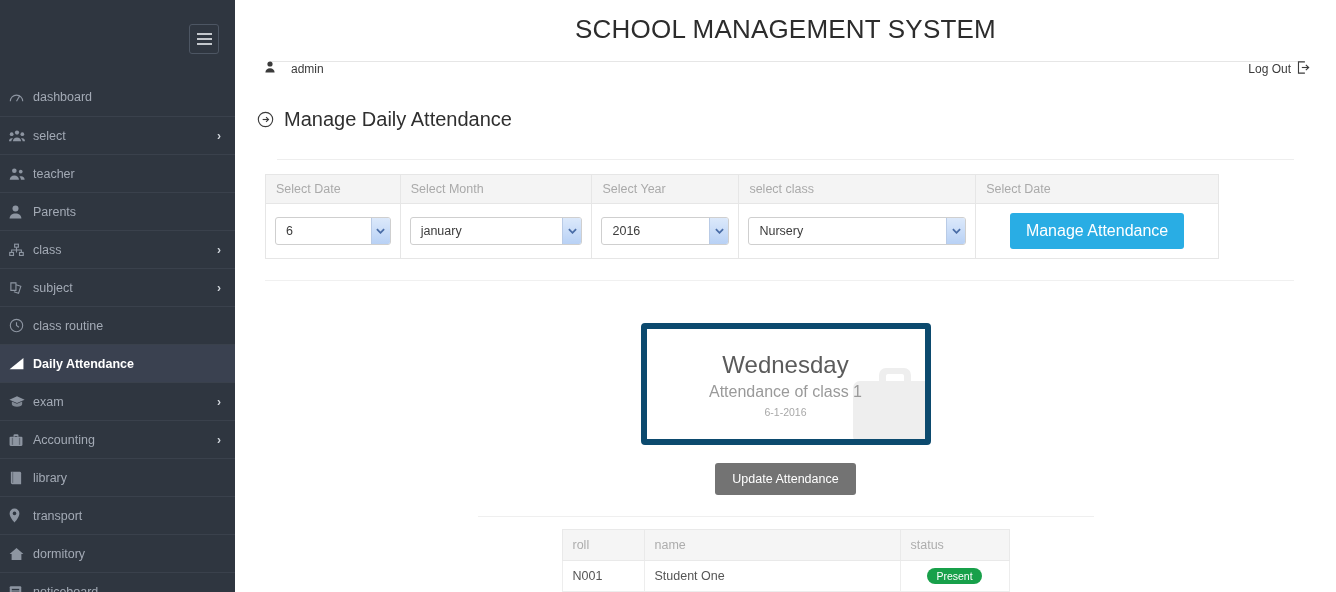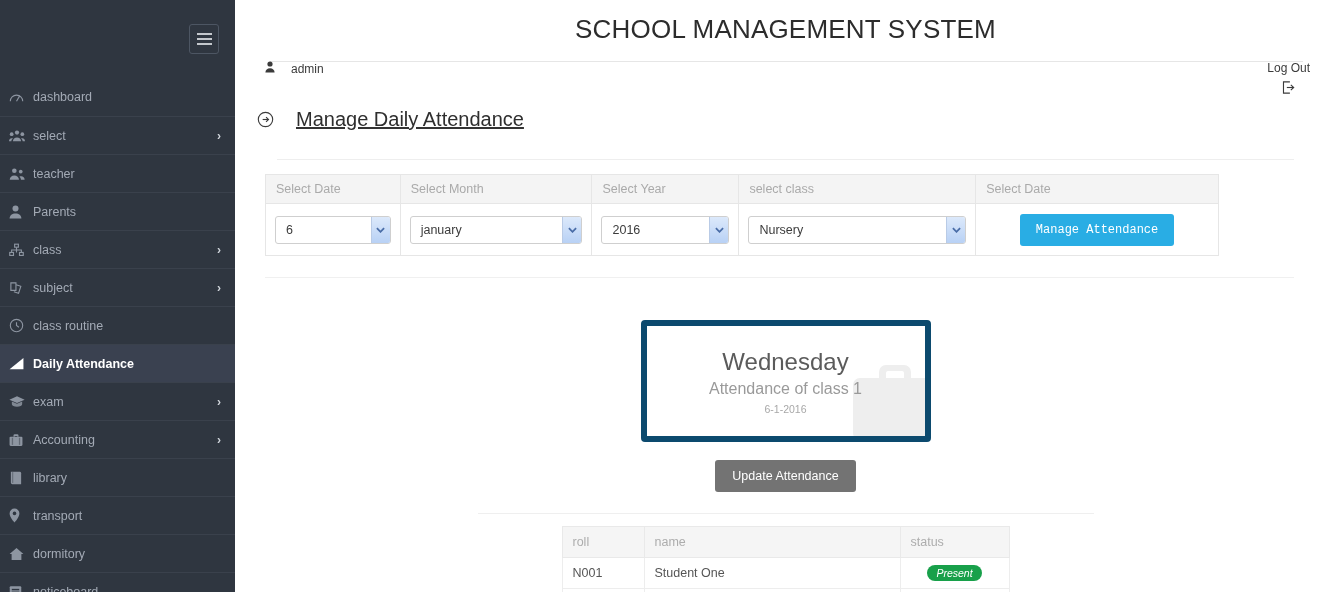--- a/index.html
+++ b/index.html
@@ -89,31 +89,30 @@
     padding: 0 12px 0 30px;
   }
   .userbar .user {
     position: absolute; left: 30px; top: 0;
     display: flex; align-items: center; gap: 16px;
     font-size: 12px; color: #3b3b3b;
   }
   .userbar .logout {
     position: absolute; right: 26px; top: 0;
     display: flex; align-items: center; gap: 6px;
-    font-size: 12px; color: #3b3b3b; cursor: pointer; flex-direction: column;
+    font-size: 12px; color: #3b3b3b; cursor: pointer;
   }
   .header-rule {
     margin: 9px 21px 0 5px;
     border-top: 1px solid #e6e6e6;
   }
 
   .section-head {
-    display: flex; align-items: center; gap: 22px;
+    display: flex; align-items: center; gap: 10px;
     padding: 23px 0 0 22px;
-    text-decoration: underline;
   }
   .section-head .circ-icon { color: #3b3b3b; display: flex; }
   .section-head h2 {
     font-size: 20px; font-weight: normal; color: #2f2f2f;
   }
 
   .rule-a { margin: 28px 42px 0 42px; border-top: 1px solid #eeeeee; }
   .rule-b { margin: 21px 42px 0 30px; border-top: 1px solid #f0f0f0; }
 
   
@@ -167,24 +166,24 @@
     border-left: 1px solid #b9cbe6;
     display: flex; align-items: center; justify-content: center;
   }
   .sel .arrow svg { display: block; }
 
   .btn-primary {
     display: inline-block;
     background: #29ade4;
     color: #fff;
     border: none; border-radius: 3px;
-    font-size: 12px;
+    font-size: 16px;
     padding: 9px 16px;
     cursor: pointer;
-    font-family: Liberation Mono, monospace;
+    font-family: Liberation Sans, sans-serif;
   }
   .act-cell { text-align: center; }
 
   
   .card-area { margin-top: 42px; display: flex; justify-content: center; }
   .att-card {
     position: relative;
     width: 290px; height: 122px;
     border: 6px solid #0c4a6e;
     border-radius: 4px;
@@ -249,21 +248,21 @@
     border-top: none;
     padding: 8px 10px;
     height: 31px;
     font-size: 12.5px;
     color: #555;
     background: #fff;
   }
   .rc-roll { width: 82px; }
   .rc-name { width: 256px; }
   .rc-status { width: 109px; text-align: center; }
-  .roster-table td.rc-status { text-align: center; padding: 4px 10px; font-style: italic; }
+  .roster-table td.rc-status { text-align: center; padding: 4px 10px; }
   .badge {
     display: inline-block;
     background: #18a04a;
     color: #fff;
     font-size: 10.5px;
     border-radius: 9px;
     padding: 3px 9px;
     line-height: 1;
   }
 </style>

